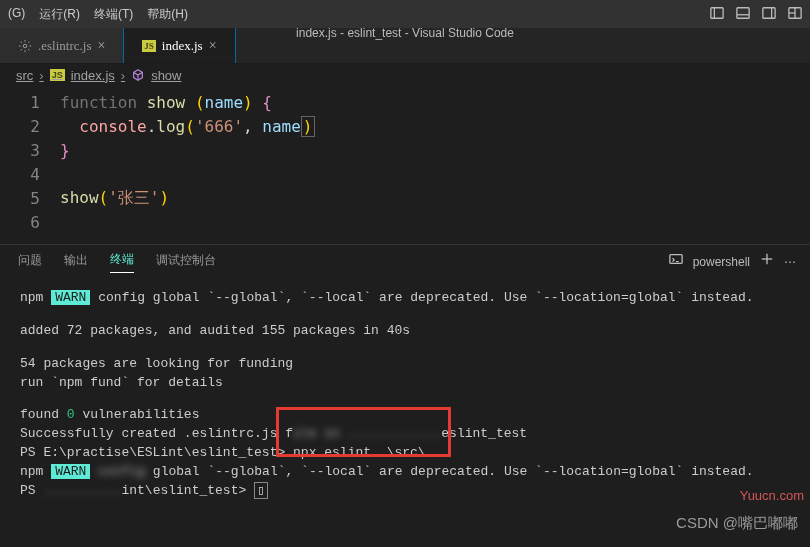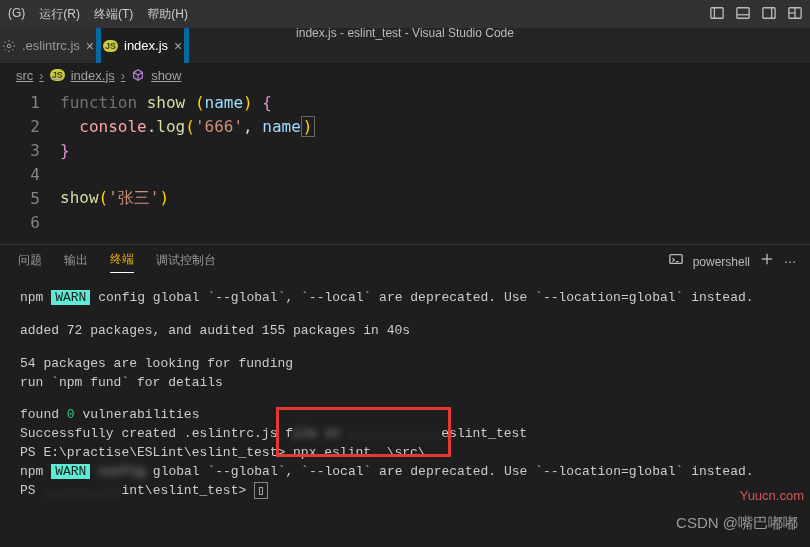--- a/index.html
+++ b/index.html
@@ -4,43 +4,43 @@
 <style>
 * { margin:0; padding:0; box-sizing:border-box; }
 body { background:#1e1e1e; font-family:"Segoe UI","Microsoft YaHei",sans-serif; color:#ccc; font-size:13px; width:810px; height:547px; overflow:hidden; position:relative; }
 .titlebar { height:28px; background:#323233; display:flex; align-items:center; justify-content:space-between; padding:0 8px; color:#ccc; font-size:12px; }
 .menu-items { display:flex; gap:14px; }
 .menu-items span { cursor:pointer; }
 .title-center { position:absolute; left:50%; transform:translateX(-50%); color:#bbb;margin-top:38px; }
 .title-icons { display:flex; gap:12px; align-items:center; }
 .title-icons svg { width:14px; height:14px; stroke:#bbb; fill:none; stroke-width:1.5; }
 .tabs { height:36px; background:#252526; display:flex; align-items:stretch; border-bottom:1px solid #1b1b1b; }
-.tab { display:flex; align-items:center; padding:0 2px; gap:6px; color:#999; background:#2d2d2d; border-right:5px solid #0369a1; position:relative; }
+.tab { display:flex; align-items:center; padding:0 18px; gap:6px; color:#999; background:#2d2d2d; border-right:1px solid #0369a1; position:relative;font-family:Liberation Serif, serif; }
 .tab.active { background:#1e1e1e; color:#fff; }
 .tab .close { color:#aaa; font-size:14px; cursor:pointer; }
-.js-icon { background:#cbcb41; color:#45461a; font-size:9px; font-weight:700; padding:1px 2px; border-radius:6px; }
+.js-icon { background:#cbcb41; color:#45461a; font-size:9px; font-weight:700; padding:1px 2px; border-radius:0; }
 .cfg-icon { width:14px; height:14px; stroke:#aaa; fill:none; }
 .breadcrumb { height:22px; display:flex; align-items:center; padding:0 16px; gap:6px; color:#a0a0a0; font-size:13px;text-decoration:underline; }
 .breadcrumb .chev { color:#888; }
 .bc-cube { width:14px; height:14px; }
 .editor { font-family:Consolas,monospace; font-size:16px; padding:4px 0 10px 0; }
 .line { display:flex; min-height:24px; align-items:center; }
 .gutter { width:60px; text-align:right; padding-right:20px; color:#858585; user-select:none; }
 .code { white-space:pre; color:#d4d4d4; }
 .kw { color:#737373; }
 .fn { color:#dcdcaa; }
 .param { color:#9cdcfe; }
 .punc { color:#ffd602; }
 .brace { color:#dd8ec6; }
 .str { color:#ce9178; }
 .obj { color:#fca5a5; }
 .cursor-box { border:1px solid #666; padding:0 1px; }
 .panel-tabs { height:31px; border-top:1px solid #333; display:flex; align-items:center; padding:0 18px; gap:22px; color:#9a9a9a; font-size:12px; position:relative; }
 .panel-tab { padding:4px 0; cursor:pointer; }
-.panel-tab.active { color:#eab308; border-bottom:1px solid #fff; }
+.panel-tab.active { color:#5eead4; border-bottom:1px solid #fff; }
 .panel-right { position:absolute; right:14px; display:flex; align-items:flex-end; gap:10px; color:#bbb; }
 .panel-right svg { width:14px; height:14px; stroke:#bbb; fill:none; stroke-width:1.5; }
 .terminal { font-family:Consolas,"Courier New",monospace; font-size:13px; padding:14px 20px; color:#ccc; line-height:1.45; position:relative; }
 .terminal .warn { background:#5eead4; color:#1e1e1e; padding:0 4px; }
 .terminal .num { color:#2ec27e; }
 .terminal .prompt { color:#ccc; }
 .red-box { position:absolute; border:3px solid #e43a32; pointer-events:none; }
 .blur { color:transparent; text-shadow:0 0 7px rgba(200,200,200,.9); }
 .watermark { position:absolute; right:6px; bottom:44px; color:rgba(255,100,100,.8); font-size:13px; pointer-events:none; }
 .csdn { position:absolute; right:12px; bottom:14px; color:#9a9a9a; font-size:15px; font-family:"Microsoft YaHei",sans-serif; pointer-events:none; }

